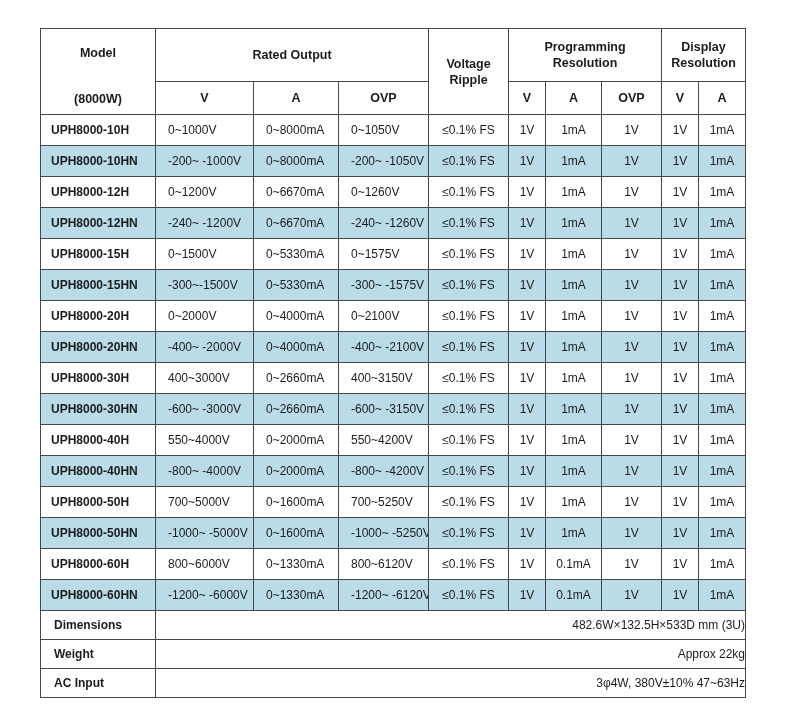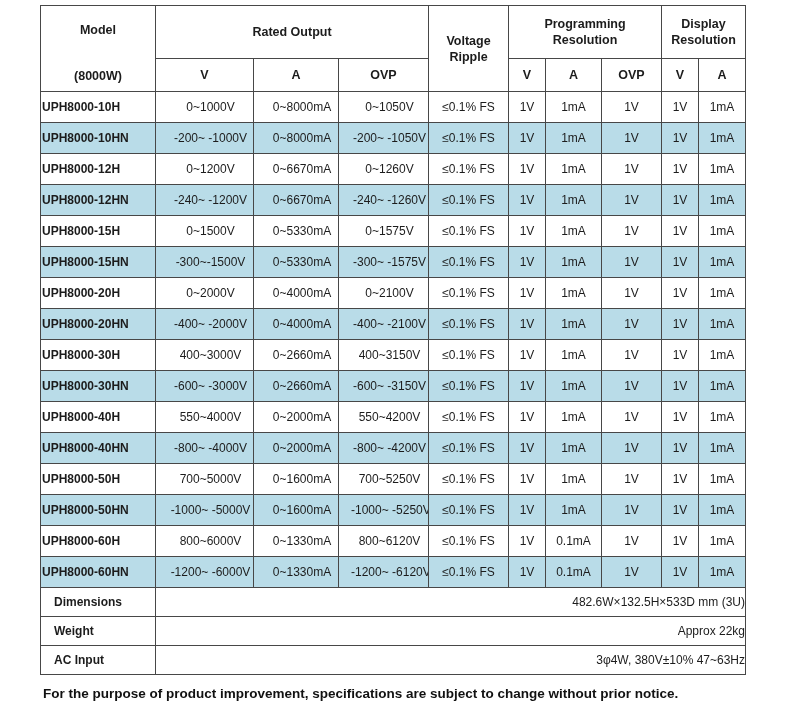--- a/index.html
+++ b/index.html
@@ -1,20 +1,20 @@
 <!DOCTYPE html>
 <html style="--hl: #b9dce8;"><head>
 <meta charset="utf-8">
 <style>
   html, body { margin: 0; padding: 0; background: #ffffff; }
   body { font-family: "Liberation Sans", "DejaVu Sans", sans-serif; }
   .page { position: relative; width: 793px; height: 725px; background: #ffffff; overflow: hidden; }
 
   table.spec {
-    position: absolute; left: 40px; top: 5px;
+    position: absolute; left: 40px; top: 28px;
     border-collapse: collapse; table-layout: fixed;
     width: 705px;
   }
   .spec th, .spec td {
     border: 1px solid #474747;
     color: #1c1c1c;
     padding: 0;
     overflow: hidden;
     white-space: nowrap;
     vertical-align: middle;
@@ -22,22 +22,22 @@
   }
   .spec thead th { font-weight: bold; font-size: 12.5px; text-align: center; }
   .hdr-2line { line-height: 16px; }
   .model-hdr-l1 { height: 48px; line-height: 48px; }
   .model-hdr-l2 { height: 30px; line-height: 30px; margin-top: 7px; }
   tr.hrow1 { height: 48px; }
   tr.hrow2 { height: 30px; }
   .spec tbody tr { height: 31px; }
   .spec tbody.bottom tr { height: 29px; margin-top: 34px; }
   .spec td { font-size: 12px; }
-  td.c-model { font-weight: bold; text-align: left; padding-left: 1px; font-size: 12px; }
-  td.c-left  { text-align: center; padding-left: 12px; }
+  td.c-model { font-weight: bold; text-align: left; padding-left: 10px; font-size: 12px; }
+  td.c-left  { text-align: left; padding-left: 12px; }
   td.c-center{ text-align: center; }
   tr.hl td { background: var(--hl, #b9dce8); }
   td.c-label { font-weight: bold; text-align: left; padding-left: 13px; font-size: 12px; }
   td.c-value { text-align: right; padding-left: 12px; }
 
   .note {
     position: absolute; left: 43px; top: 672px;
     font-size: 13.5px; font-weight: bold; color: #111111;
     white-space: nowrap;
   }
@@ -296,14 +296,13 @@
     <td class="c-label">Weight</td>
     <td class="c-value" colspan="9">Approx 22kg</td>
   </tr>
         <tr>
     <td class="c-label">AC Input</td>
     <td class="c-value" colspan="9">3φ4W, 380V±10% 47~63Hz</td>
   </tr>
       </tbody>
   </table>
 
-  <p class="note">For the purpose of product improvement, specifications are subject to change without prior notice.</p>
 </div>
 
 </body></html>

